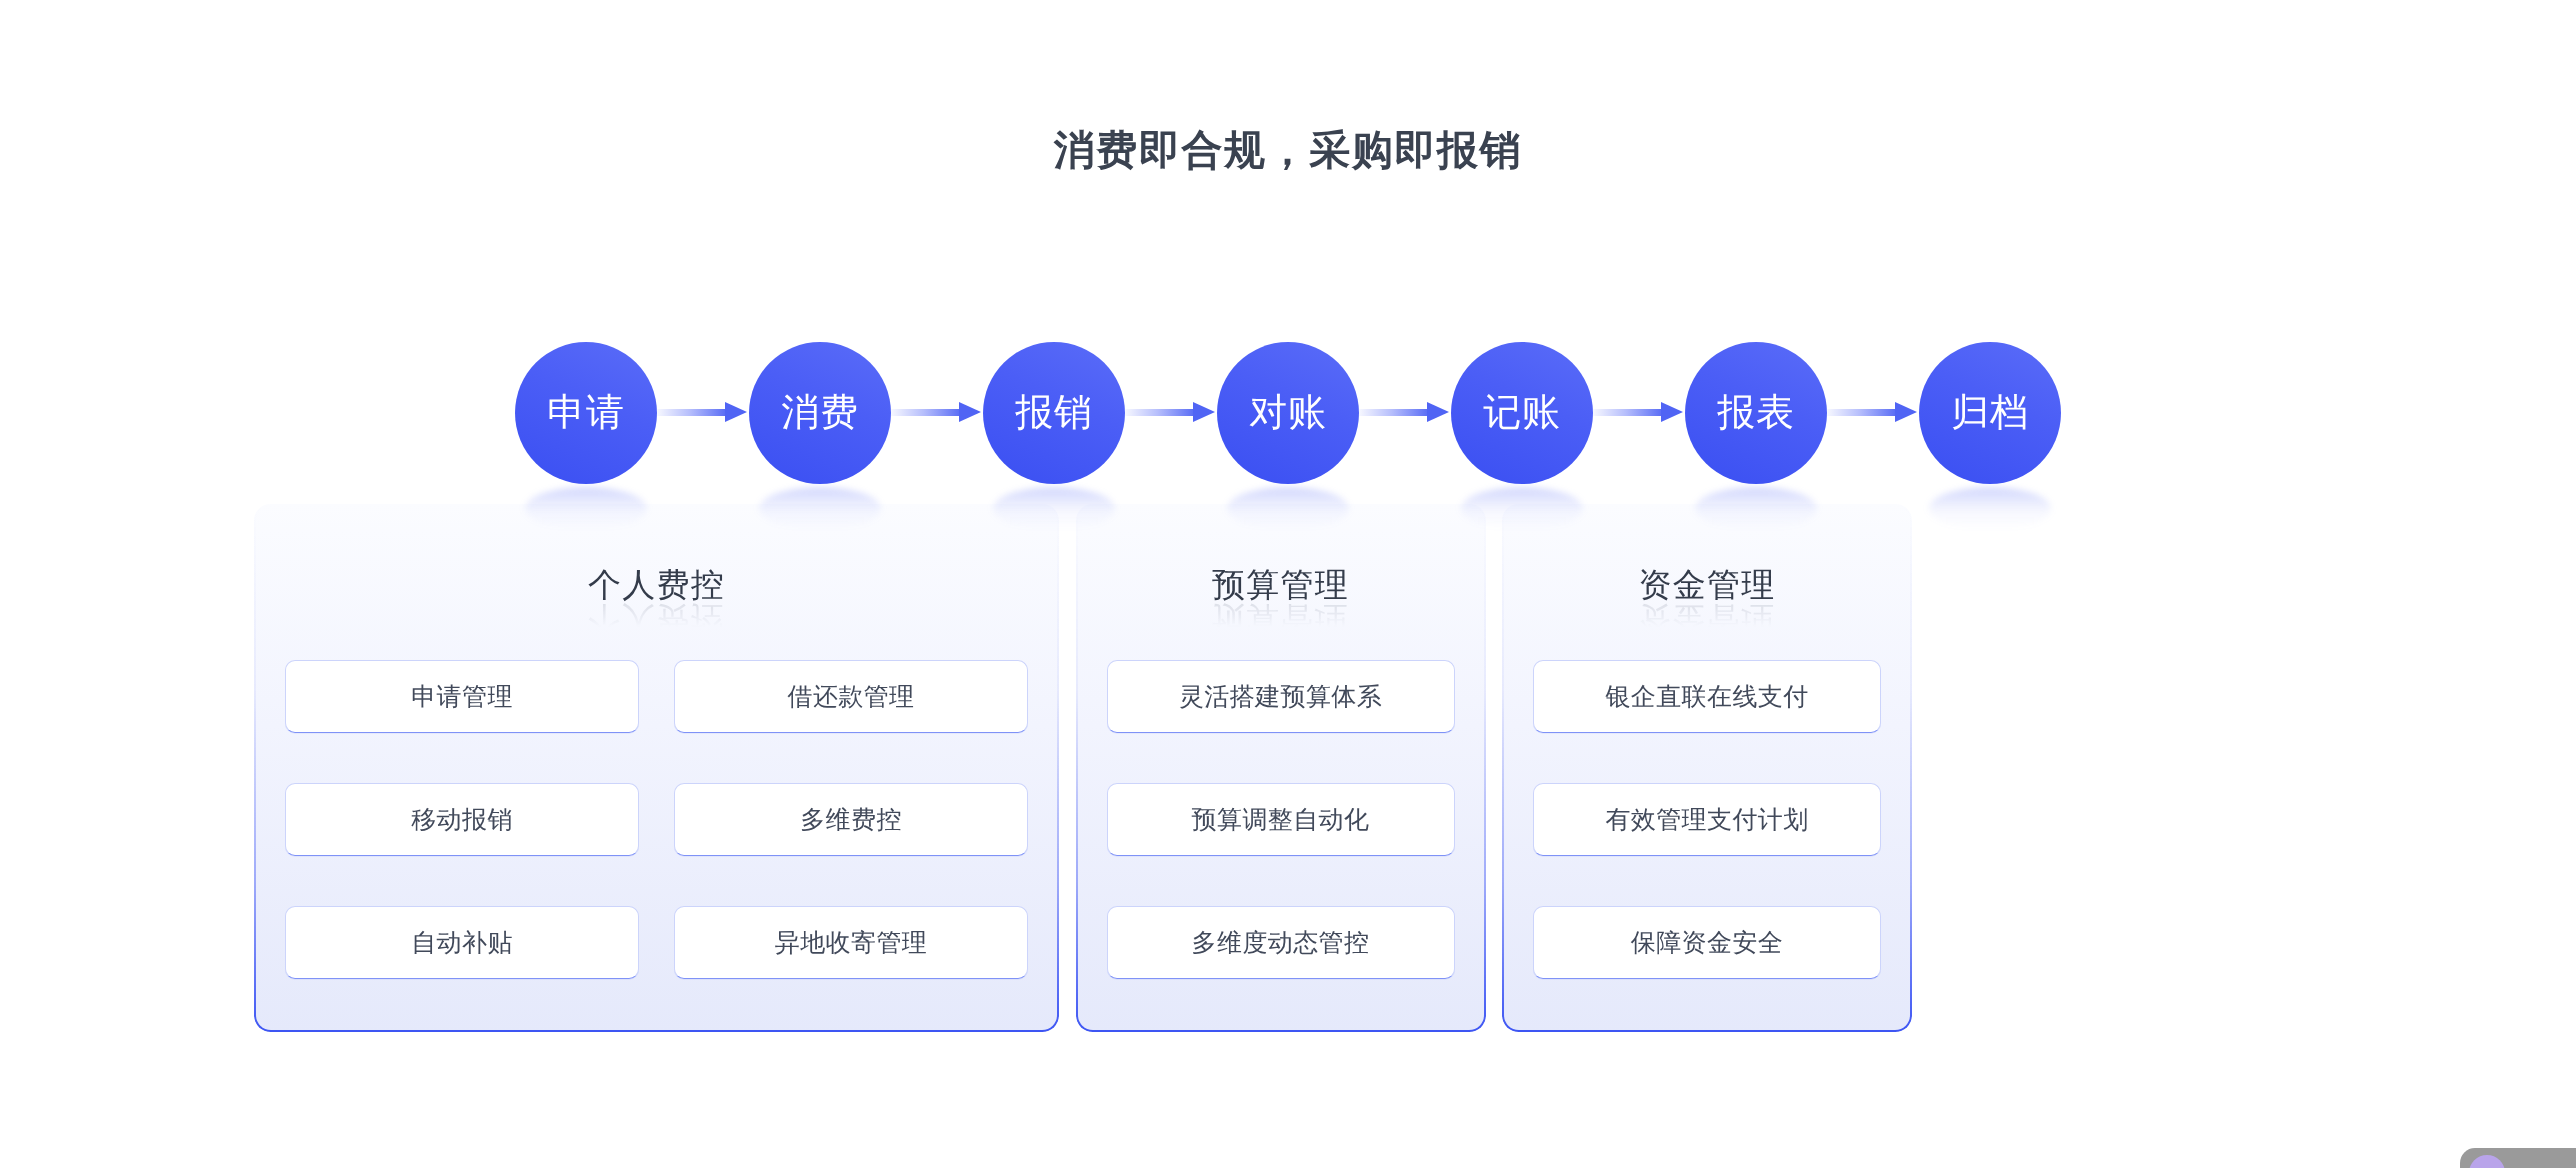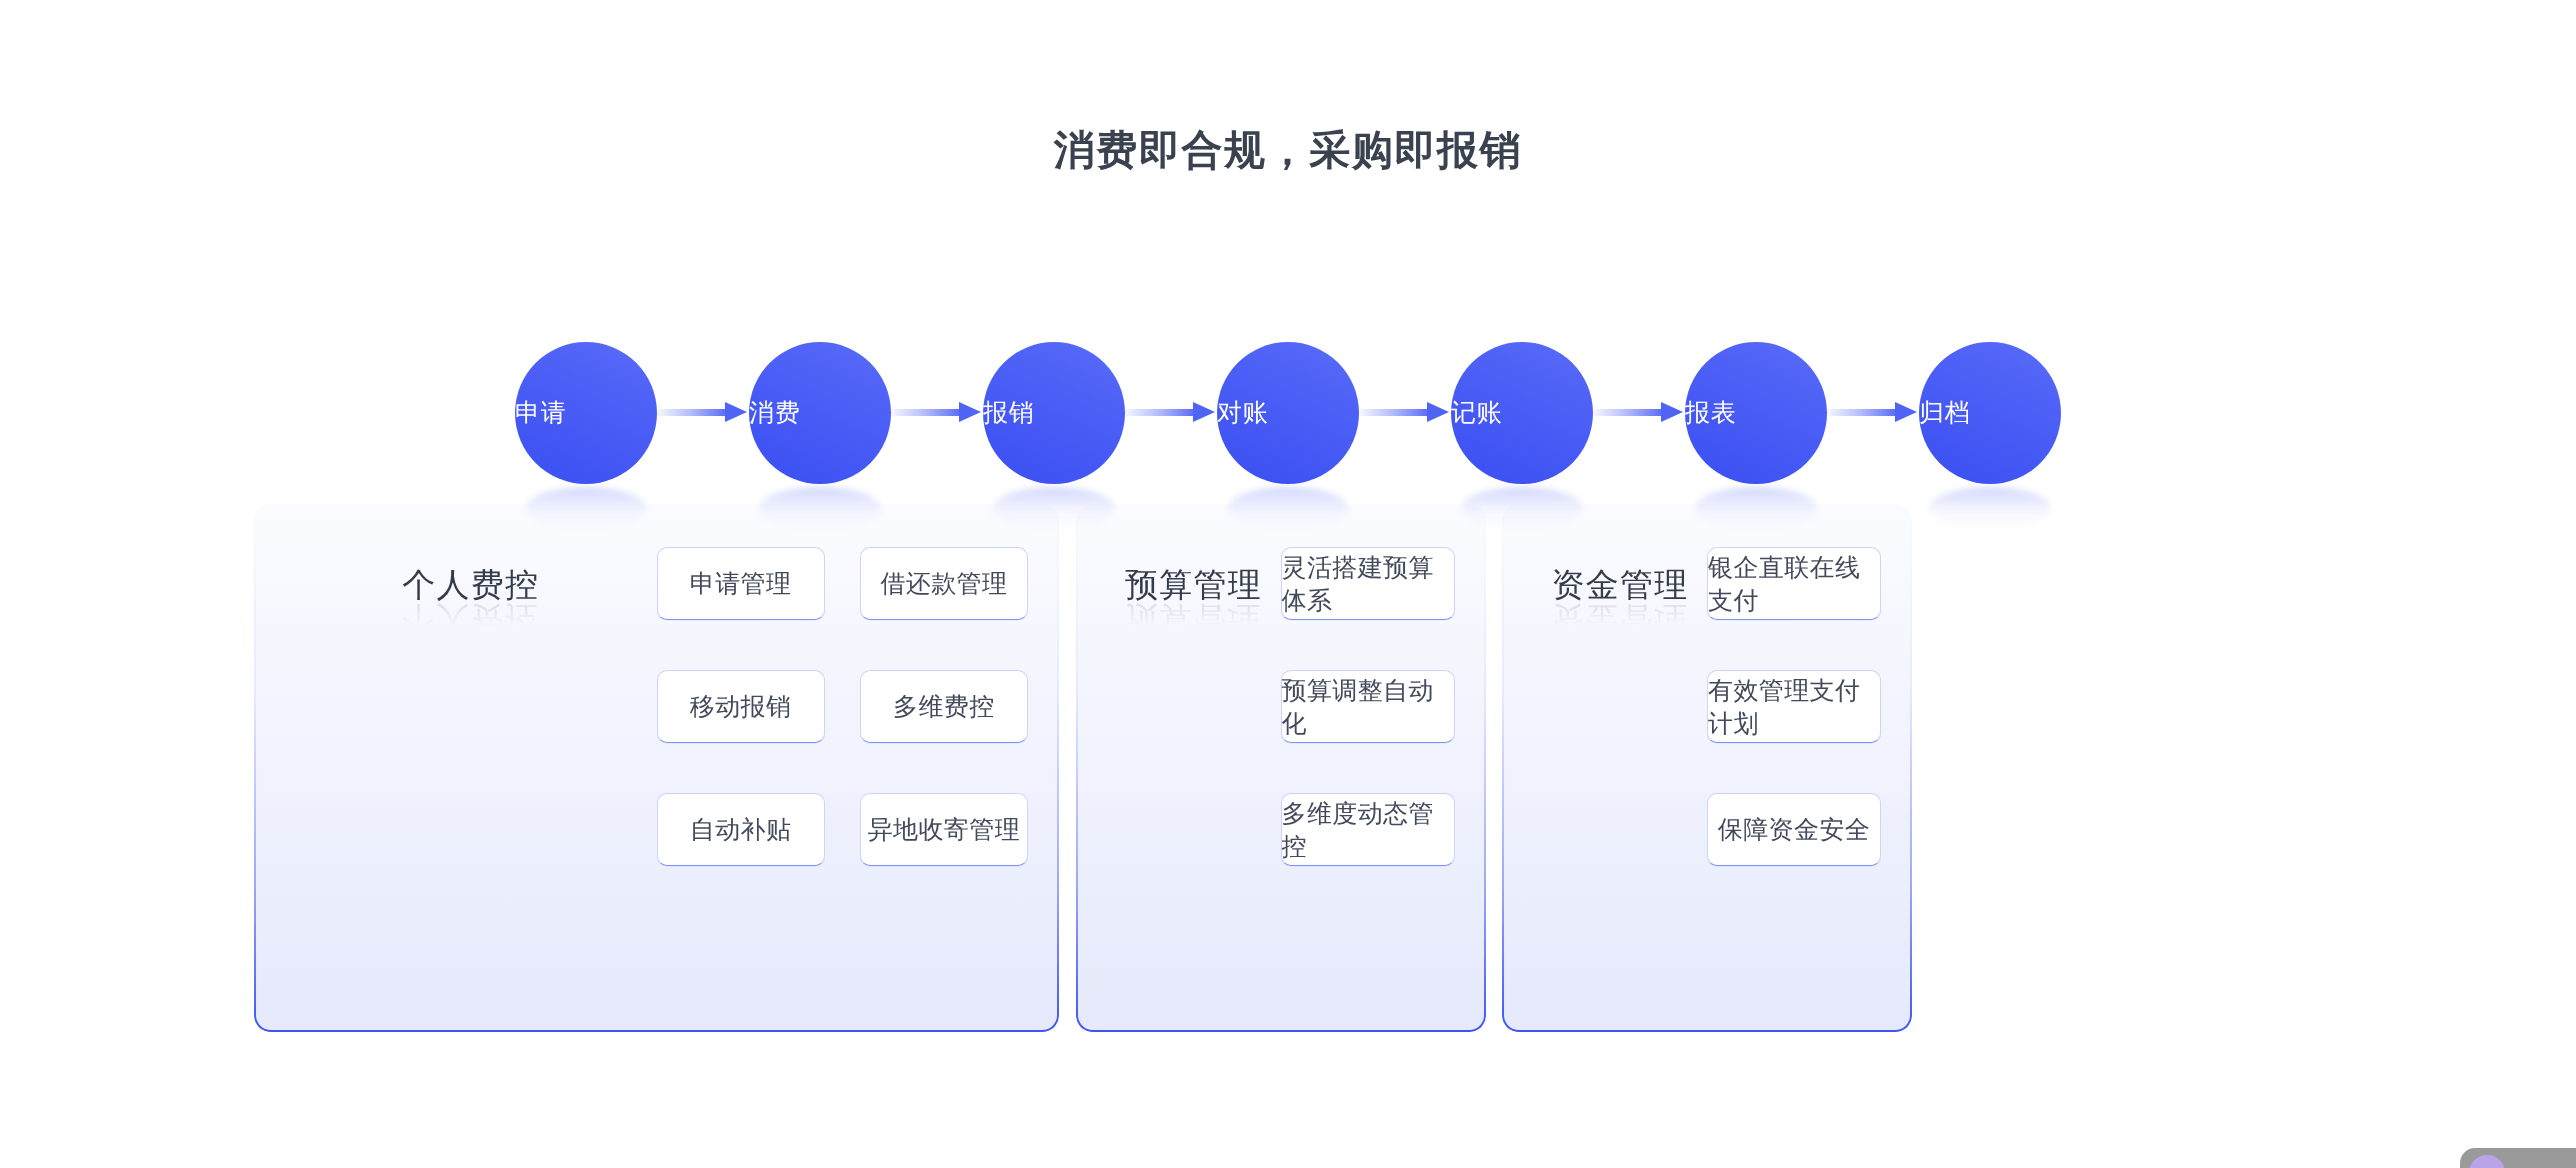--- a/index.html
+++ b/index.html
@@ -48,23 +48,23 @@
     height: 142px;
     flex: 0 0 auto;
   }
   .flow-circle {
     width: 142px;
     height: 142px;
     border-radius: 50%;
     background: linear-gradient(205deg, #5a6cf8 0%, #4b5ef6 42%, #3a4ff2 100%);
     display: flex;
     align-items: center;
-    justify-content: flex-start;
+    justify-content: center;
     color: #ffffff;
-    font-size: 25px;
+    font-size: 38px;
     letter-spacing: 0.8px;
     position: relative;
     z-index: 2;
   }
   .flow-reflection {
     position: absolute;
     left: 10px;
     top: 145px;
     width: 122px;
     height: 43px;
@@ -109,21 +109,22 @@
     gap: 16.5px;
     align-items: stretch;
   }
   .panel {
     position: relative;
     border-radius: 16.5px;
     background: linear-gradient(180deg, #fbfcff 0%, #f2f4fe 42%, #e5e9fb 100%);
     padding: 0 31px;
     box-sizing: border-box;
     display: flex;
-    flex-direction: row;
+    flex-direction: column;
+    align-items: center;
   }
   .panel::after {
     content: "";
     position: absolute;
     inset: 0;
     border-radius: 16.5px;
     padding: 1.6px;
     background: linear-gradient(180deg, rgba(93,112,247,0) 0%, rgba(93,112,247,0.08) 35%, rgba(93,112,247,0.55) 72%, #3d55f3 100%);
     -webkit-mask: linear-gradient(#000 0 0) content-box, linear-gradient(#000 0 0);
     -webkit-mask-composite: xor;

